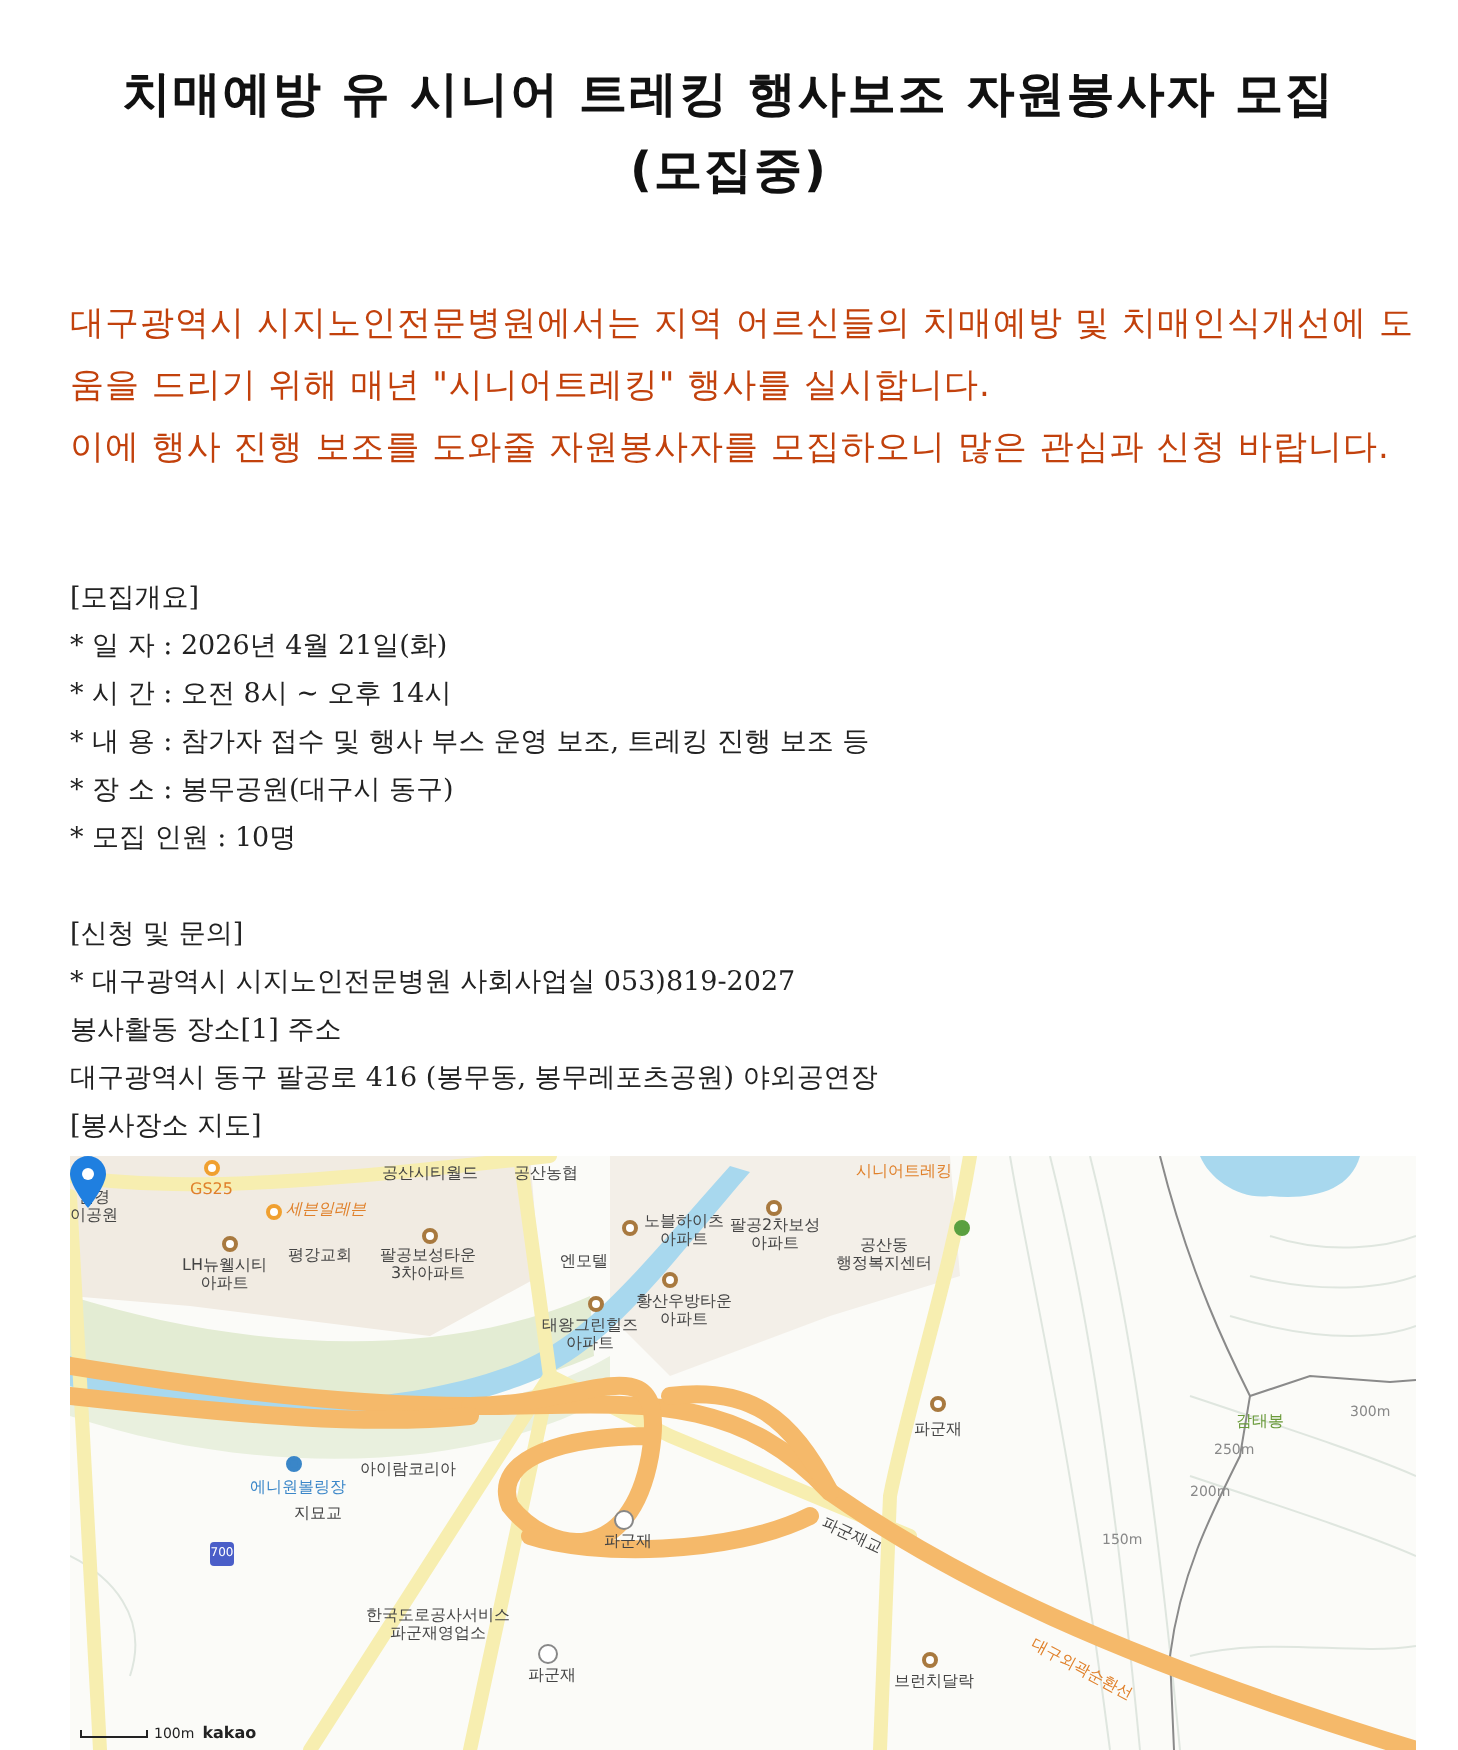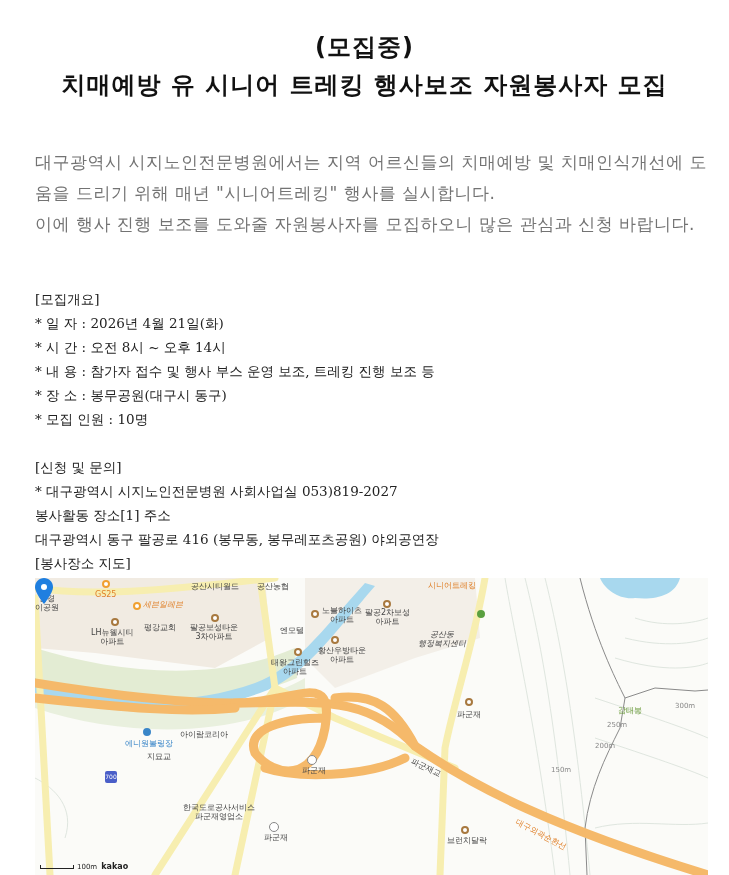--- a/index.html
+++ b/index.html
@@ -6,21 +6,21 @@
   body {
     width: 729px; height: 875px; overflow: hidden; position: relative;
     font-family: "DejaVu Sans", "Liberation Sans", sans-serif; color: #111;
   }
   .title {
     position: absolute; left: 0; top: 28px; width: 729px; text-align: center;
     font-size: 24px; line-height: 38px; font-weight: bold; color: #111; letter-spacing: 1px;
   }
   .intro {
     position: absolute; left: 35px; top: 147px; width: 672px;
-    font-size: 17px; line-height: 31px; color: #737373; text-align: justify; letter-spacing: 0.5px;
+    font-size: 17px; line-height: 31px; color: #c2410c; text-align: justify; letter-spacing: 0.5px;
   }
   .intro p { margin: 0; }
   .section {
     position: absolute; left: 35px; width: 672px;
     font-family: "DejaVu Serif", "Liberation Serif", serif;
     font-size: 13.5px; line-height: 24px; color: #222;
   }
   .section div { white-space: nowrap; }
   .sec1 { top: 287px; }
   .sec2 { top: 455px; }
@@ -48,22 +48,22 @@
   .scalebar { position: absolute; left: 5px; top: 284px; font-size: 7px; color: #222; font-family: "DejaVu Sans", sans-serif; }
   .scalebar .bar { display: inline-block; width: 32px; height: 3px; border: 1px solid #222; border-top: none; vertical-align: middle; margin-right: 3px; }
   .scalebar .logo { font-weight: bold; font-size: 8px; margin-left: 4px; }
   .shield { position: absolute; left: 70px; top: 193px; width: 12px; height: 12px; background: #4a5ec8; color: #fff; font-size: 6px; border-radius: 2px; text-align: center; line-height: 12px; font-family: "DejaVu Sans", sans-serif; }
   .ic { position: absolute; width: 10px; height: 10px; border-radius: 50%; border: 1px solid #888; background: #fff; box-sizing: border-box; }
 </style>
 </head>
 <body>
 
 <div class="title">
+  <div>치매예방 유 시니어 트레킹 행사보조 자원봉사자 모집</div>
   <div>(모집중)</div>
-  <div>치매예방 유 시니어 트레킹 행사보조 자원봉사자 모집</div>
 </div>
 
 <div class="intro">
   <p>대구광역시 시지노인전문병원에서는 지역 어르신들의 치매예방 및 치매인식개선에 도움을 드리기 위해 매년 "시니어트레킹" 행사를 실시합니다.</p>
   <p>이에 행사 진행 보조를 도와줄 자원봉사자를 모집하오니 많은 관심과 신청 바랍니다.</p>
 </div>
 
 <div class="section sec1">
   <div>[모집개요]</div>
   <div>* 일 자 : 2026년 4월 21일(화)</div>
@@ -138,21 +138,21 @@
   <div class="lbl" style="left:109px;top:45px;">평강교회</div>
   <div class="poi" style="left:176px;top:36px;"></div>
   <div class="lbl" style="left:155px;top:45px;">팔공보성타운<br>3차아파트</div>
   <div class="lbl" style="left:156px;top:4px;">공산시티월드</div>
   <div class="lbl" style="left:222px;top:4px;">공산농협</div>
   <div class="lbl orange" style="left:393px;top:3px;">시니어트레킹</div>
   <div class="poi" style="left:276px;top:32px;"></div>
   <div class="lbl" style="left:287px;top:28px;">노블하이츠<br>아파트</div>
   <div class="poi" style="left:348px;top:22px;"></div>
   <div class="lbl" style="left:330px;top:30px;">팔공2차보성<br>아파트</div>
-  <div class="lbl" style="left:383px;top:52px;font-style:italic;">공산동<br>행정복지센터</div>
+  <div class="lbl" style="left:383px;top:40px;">공산동<br>행정복지센터</div>
   <div class="poi green" style="left:442px;top:32px;"></div>
   <div class="lbl" style="left:245px;top:48px;">엔모텔</div>
   <div class="poi" style="left:296px;top:58px;"></div>
   <div class="lbl" style="left:283px;top:68px;">황산우방타운<br>아파트</div>
   <div class="poi" style="left:259px;top:70px;"></div>
   <div class="lbl" style="left:236px;top:80px;">태왕그린힐즈<br>아파트</div>
   <div class="poi" style="left:430px;top:120px;"></div>
   <div class="lbl" style="left:422px;top:132px;">파군재</div>
   <div class="lbl green" style="left:583px;top:128px;">감태봉</div>
   <div class="lbl grey" style="left:640px;top:124px;">300m</div>

